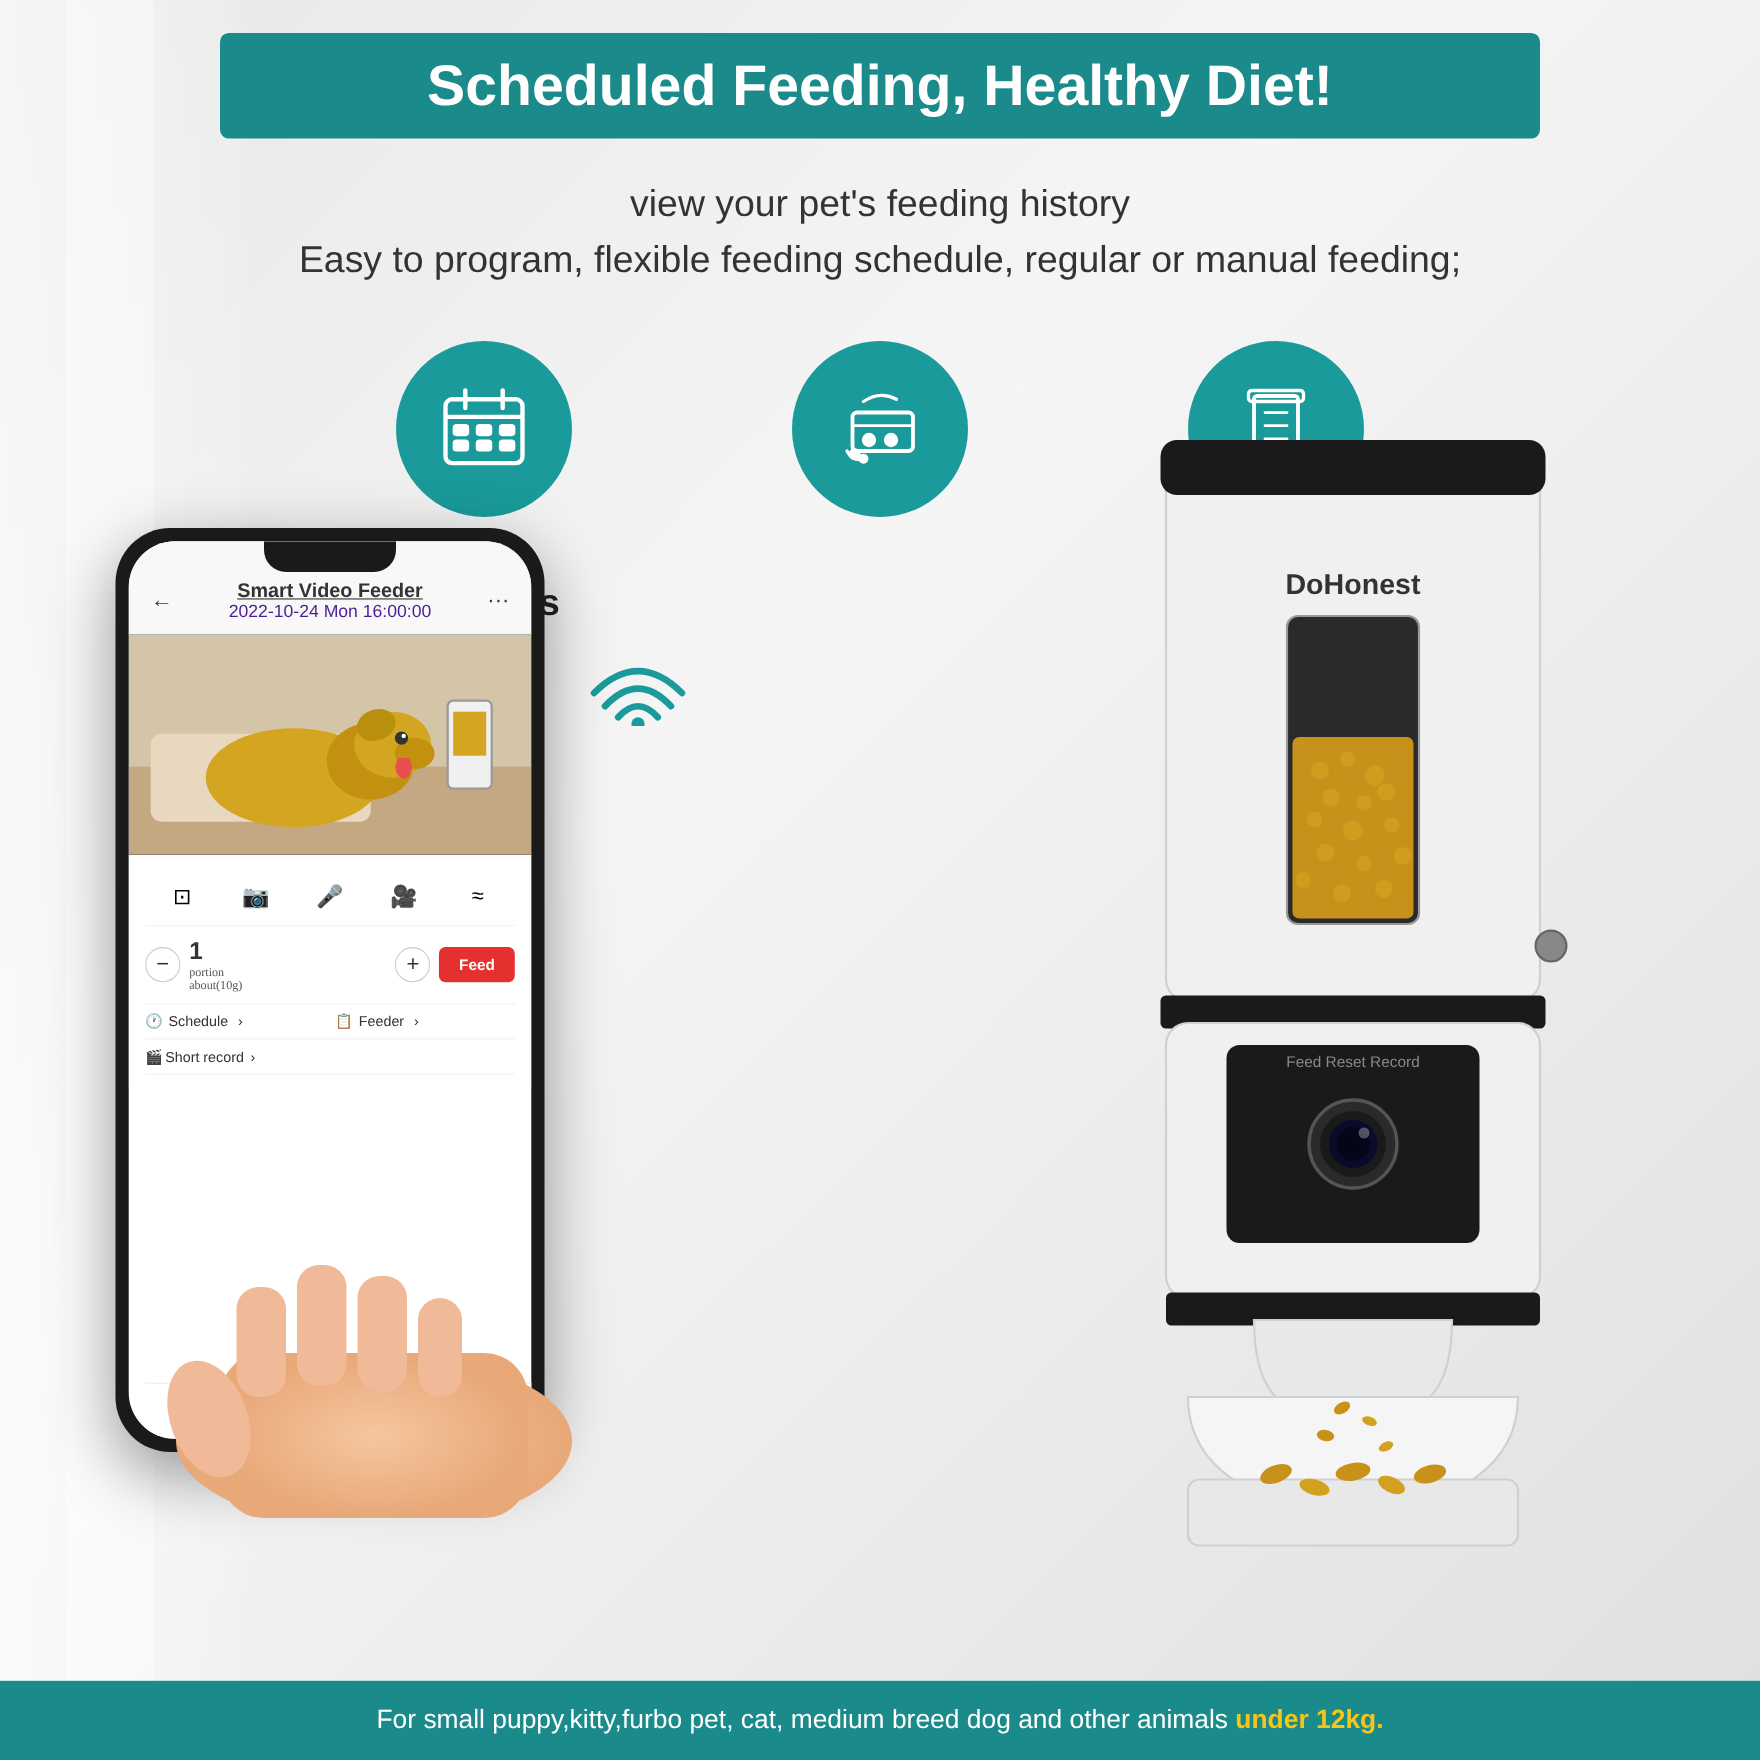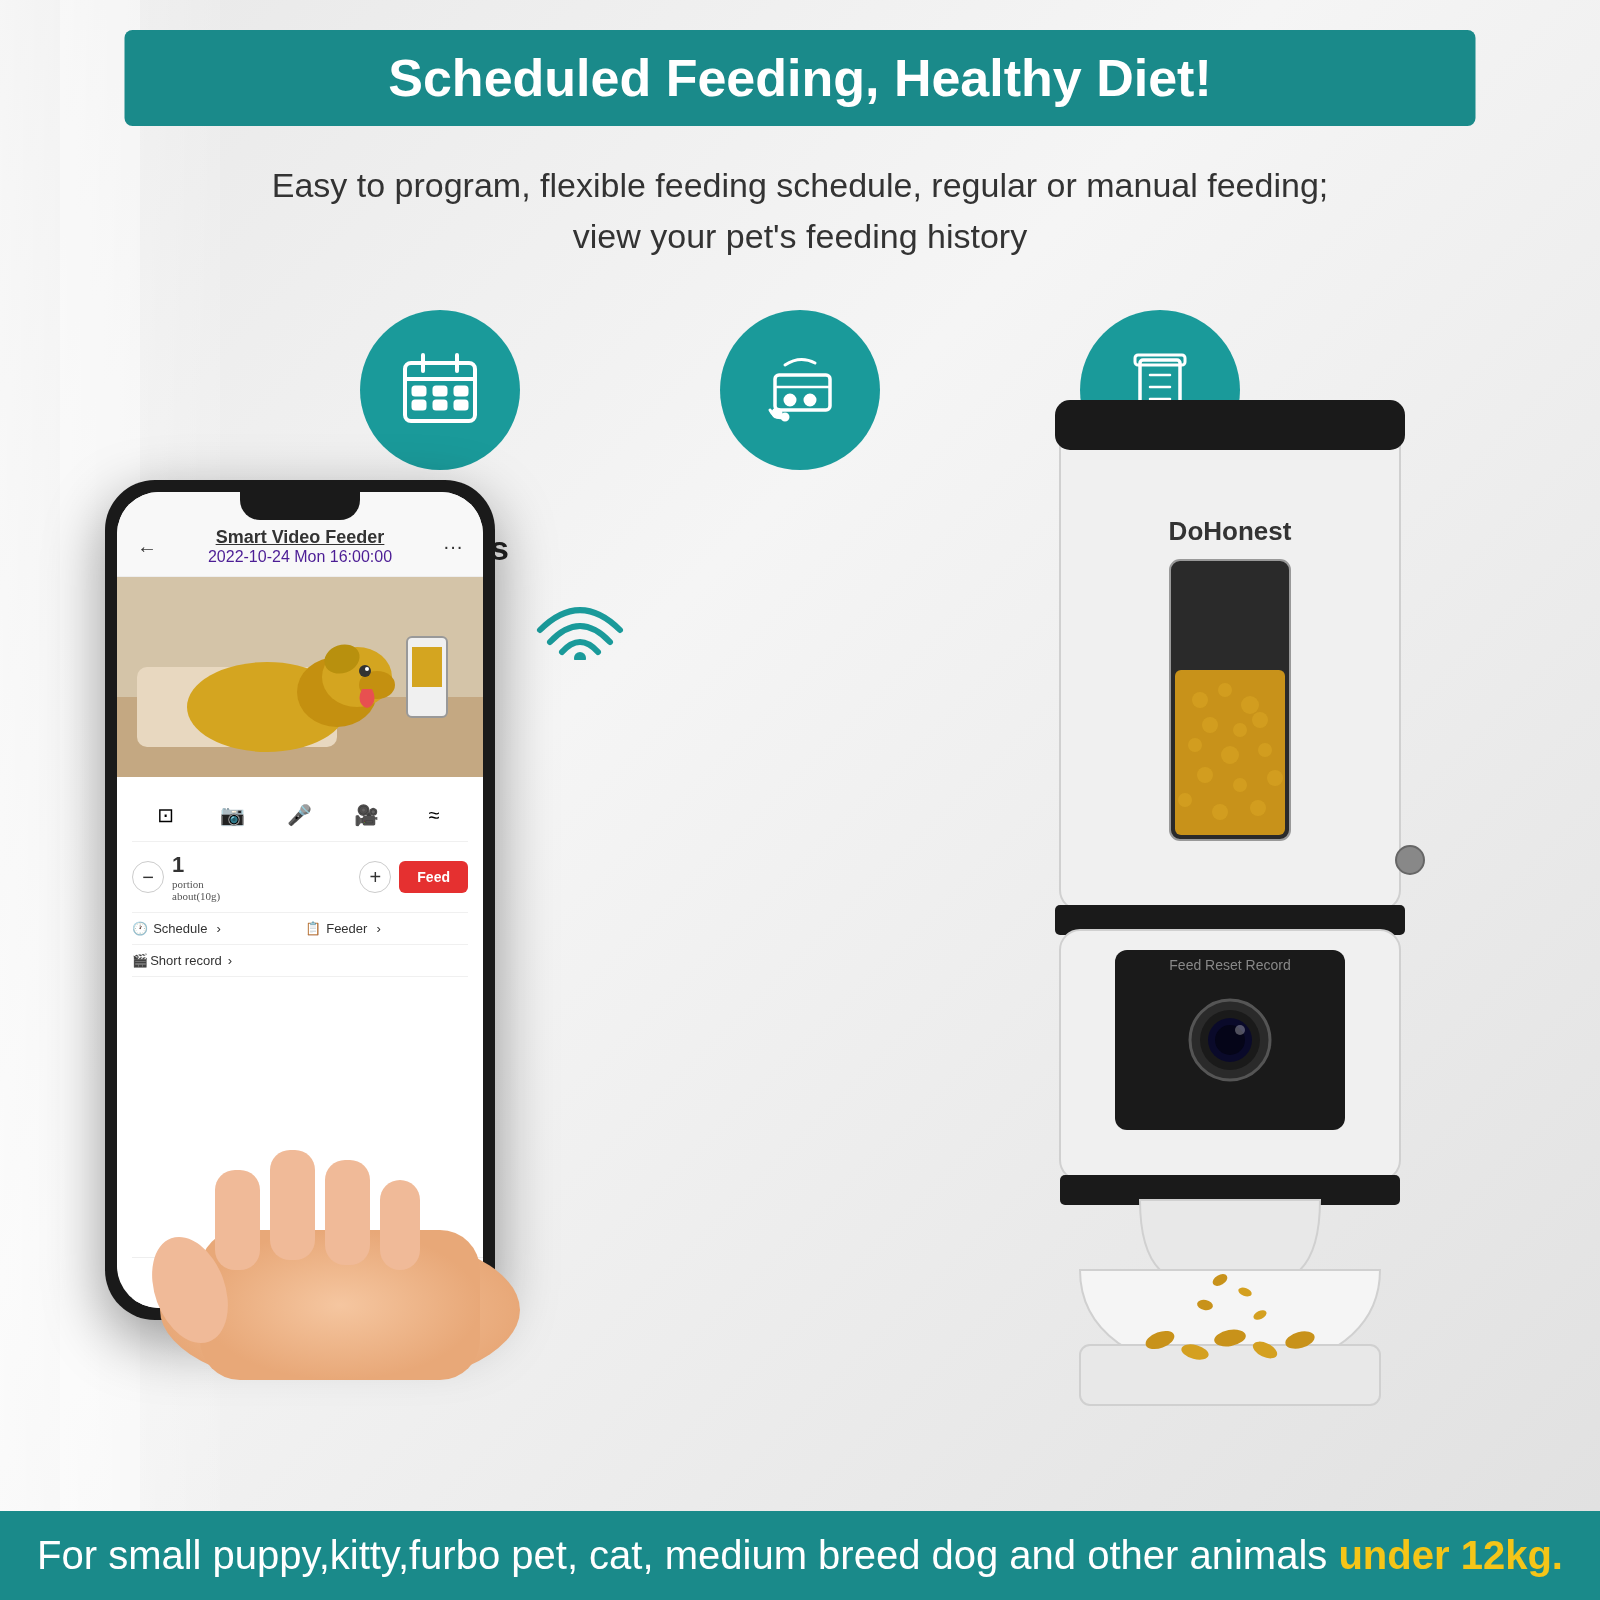--- a/index.html
+++ b/index.html
@@ -43,21 +43,21 @@
       top: 30px;
       left: 50%;
       transform: translateX(-50%);
       background: #1a8a8a;
       color: white;
       font-size: 52px;
       font-weight: bold;
       padding: 18px 60px;
       border-radius: 8px;
       white-space: nowrap;
-      width: 1351px;
+      width: 1200px;
       text-align: center;
     }
 
     
     .subtitle {
       position: absolute;
       top: 160px;
       left: 50%;
       transform: translateX(-50%);
       text-align: center;
@@ -326,21 +326,21 @@
     }
 
     
     .footer-banner {
       position: absolute;
       bottom: 0;
       left: 0;
       right: 0;
       background: #1a8a8a;
       padding: 22px 28px;
-      font-size: 40px;
+      font-size: 24px;
       color: white;
       text-align: center;
     }
 
     .footer-banner span.highlight {
       color: #f5c518;
       font-weight: bold;
     }
 
     
@@ -355,22 +355,22 @@
 
 <div class="bg"></div>
 <div class="window-light"></div>
 <div class="window-light2"></div>
 
 <div class="header-banner">
   <span>Scheduled Feeding, Healthy Diet!</span>
 </div>
 
 <div class="subtitle">
+  <div>view your pet's feeding history</div>
   <div>Easy to program, flexible feeding schedule, regular or manual feeding;</div>
-  <div>view your pet's feeding history</div>
 </div>
 
 <div class="features-row">
 
   <div class="feature-item">
     <div class="feature-circle">
       <svg viewBox="0 0 90 90">
         <rect x="10" y="18" width="70" height="58" rx="6" stroke="white" stroke-width="4" fill="none"></rect>
         <line x1="10" y1="34" x2="80" y2="34" stroke="white" stroke-width="4"></line>
         <line x1="28" y1="10" x2="28" y2="26" stroke="white" stroke-width="4" stroke-linecap="round"></line>

